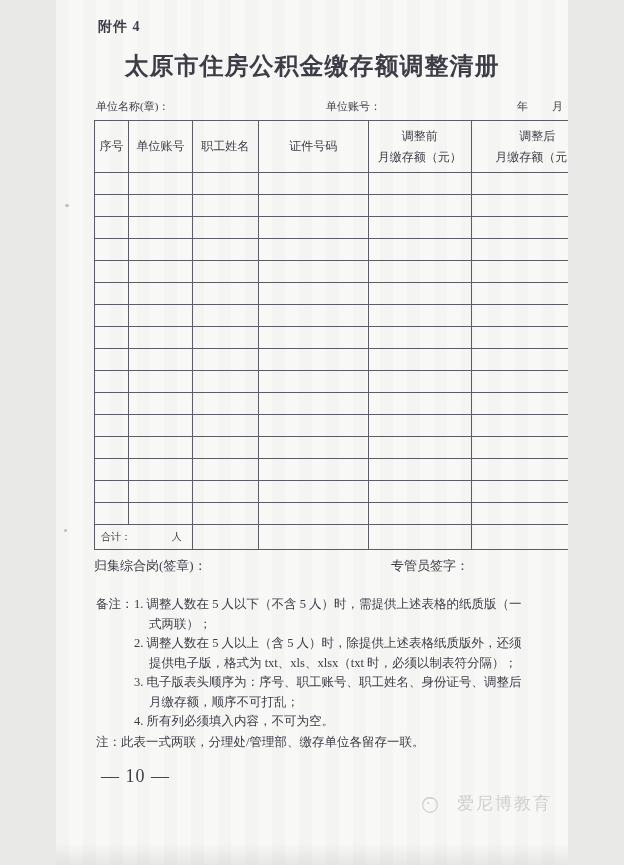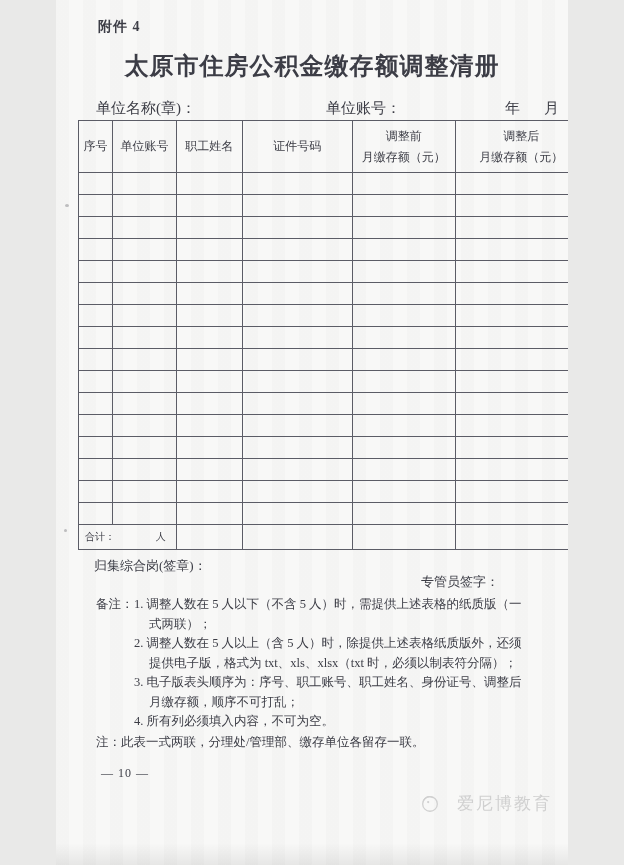--- a/index.html
+++ b/index.html
@@ -32,27 +32,27 @@
     text-align:center;
     font-size:24px;
     font-weight:bold;
     letter-spacing:1px;
   }
   .meta-row{
     position:relative;
     width:510px;
     margin:17px 0 0 38px;
     height:16px;
-    font-size:15px;
+    font-size:11px;
   }
   .meta-unit-name{position:absolute;left:2px;top:0;}
   .meta-unit-account{position:absolute;left:232px;top:0;}
   .meta-date{position:absolute;right:6px;top:0;display:flex;gap:24px;}
   table.roster{
-    margin:5px 0 0 22px;
+    margin:5px 0 0 38px;
     width:510px;
     border-collapse:collapse;
     table-layout:fixed;
   }
   table.roster th, table.roster td{
     border:1px solid var(--border);
     font-weight:normal;
     font-size:12px;
     text-align:center;
     vertical-align:middle;
@@ -69,41 +69,42 @@
     font-size:10px;
   }
   .sign-row{
     position:relative;
     width:510px;
     margin:7px 0 0 38px;
     height:18px;
     font-size:13px;
   }
   .sign-left{position:absolute;left:0;top:0;}
-  .sign-right{position:absolute;left:297px;top:16px;margin-left:30px;}
+  .sign-right{position:absolute;left:297px;top:0;}
   .notes{
     margin:20px 40px 0 40px;
     font-size:12.5px;
     line-height:19.5px;
   }
   .notes-body{display:flex;}
   .notes-label{flex:0 0 38px;white-space:nowrap;}
   .notes-items{flex:1;}
   .note-item{padding-left:15px;text-indent:-15px;}
   .footnote{margin-top:1px;}
   .page-number{
     position:absolute;
     left:45px;top:766px;
-    font-size:12px;
+    font-size:18px;
     letter-spacing:1px;
   }
   .watermark{
     position:absolute;
     top:792px;right:16px;
     display:flex;
+    align-items:center;
     gap:16px;
     color:var(--watermark);
     font-size:17px;
     letter-spacing:2px;
     font-family:"Liberation Sans","DejaVu Sans",sans-serif;
   }
   .bottom-band{
     position:absolute;
     left:0;bottom:0;width:100%;height:22px;
     background:linear-gradient(rgba(0,0,0,0), rgba(0,0,0,0.07));

